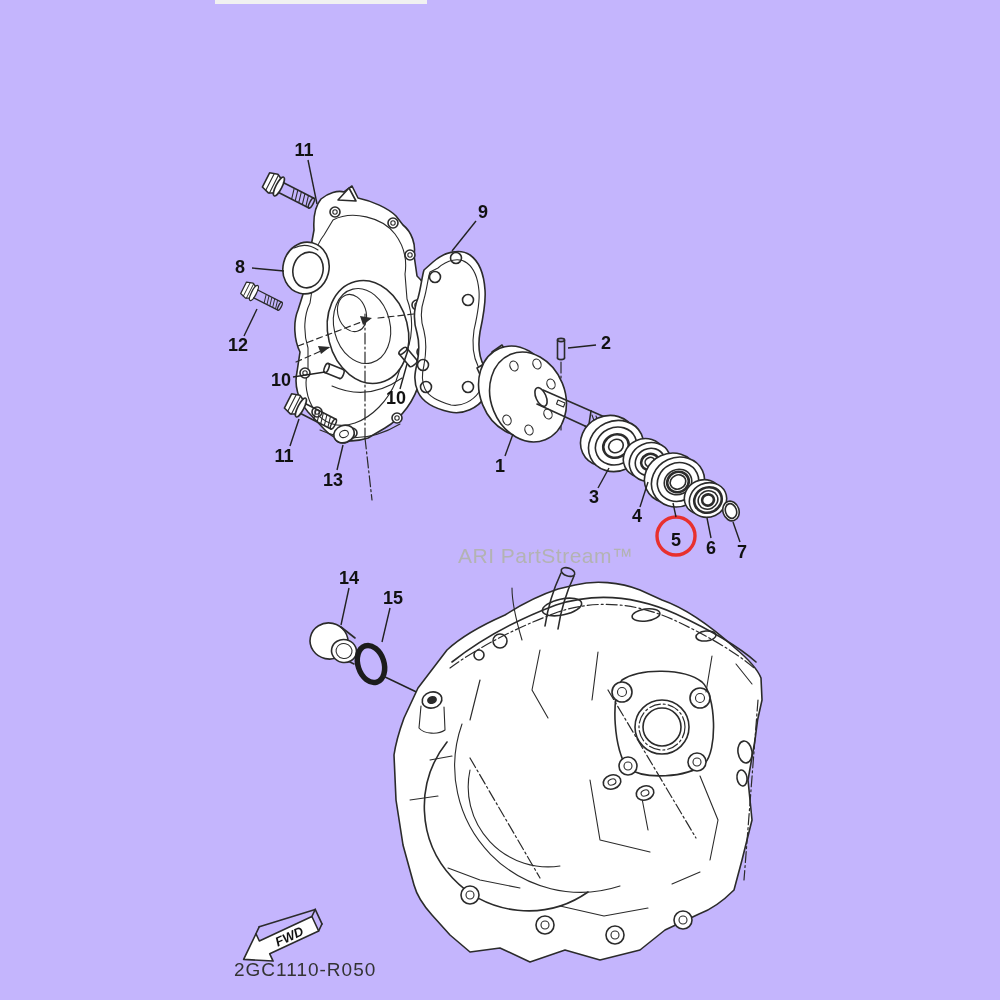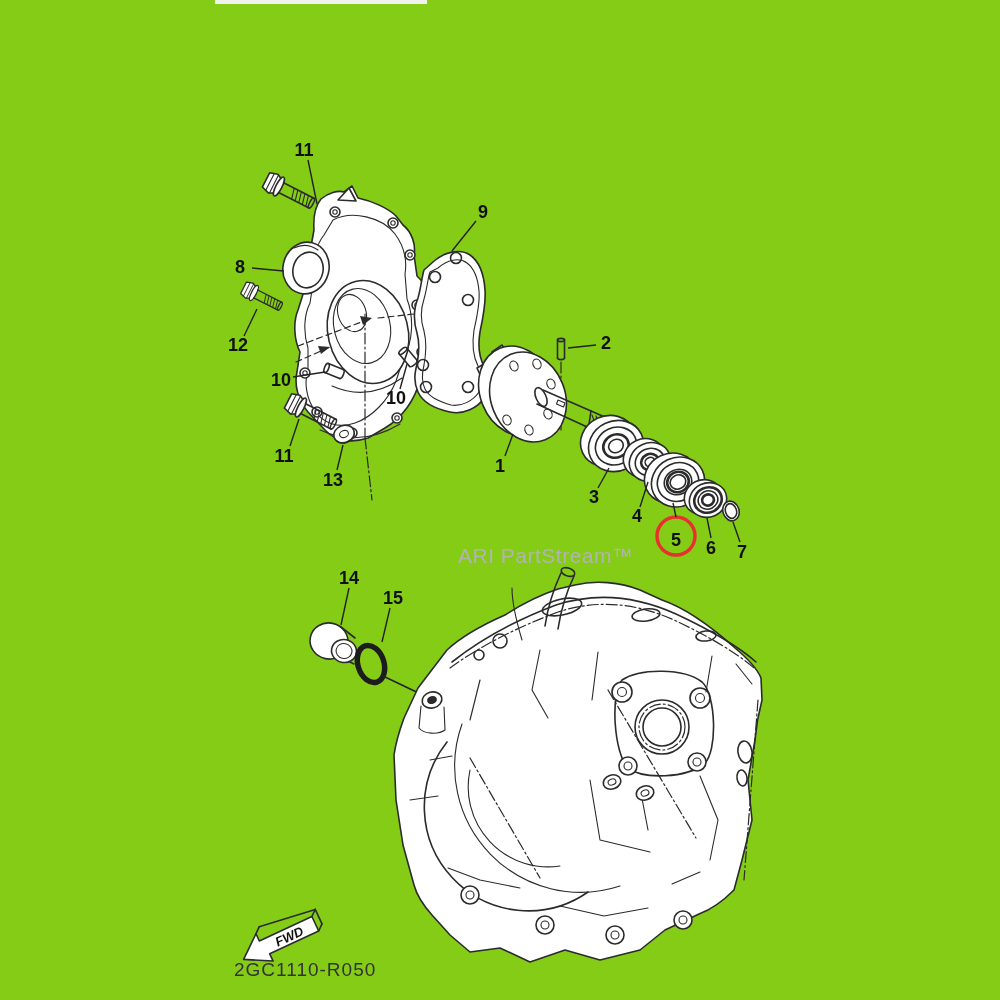--- a/index.html
+++ b/index.html
@@ -1,16 +1,16 @@
 <!DOCTYPE html>
 <html><head>
 <meta charset="utf-8">
 <style>
   html,body{margin:0;padding:0;background:#ffffff;}
-  #stage{position:relative;width:1000px;height:1000px;background:#84cc16;overflow:hidden;
+  #stage{position:relative;width:1000px;height:1000px;background:#c4b5fd;overflow:hidden;
          font-family:"Liberation Sans",sans-serif;}
   svg{display:block;}
   .ln{stroke:#2b2b2b;stroke-width:1.6;fill:none;stroke-linecap:round;stroke-linejoin:round;}
   .lnf{stroke:#2b2b2b;stroke-width:1.6;fill:#ffffff;stroke-linecap:round;stroke-linejoin:round;}
   .thin{stroke-width:1.1;}
   .thick{stroke-width:2.6;}
   .dash{stroke-dasharray:6 4;stroke-width:1.2;}
   .dashdot{stroke-dasharray:11 3 2 3;stroke-width:1.2;}
   .dark{fill:#2b2b2b;stroke:none;}
   .leader{stroke:#222222;stroke-width:1.4;fill:none;}

